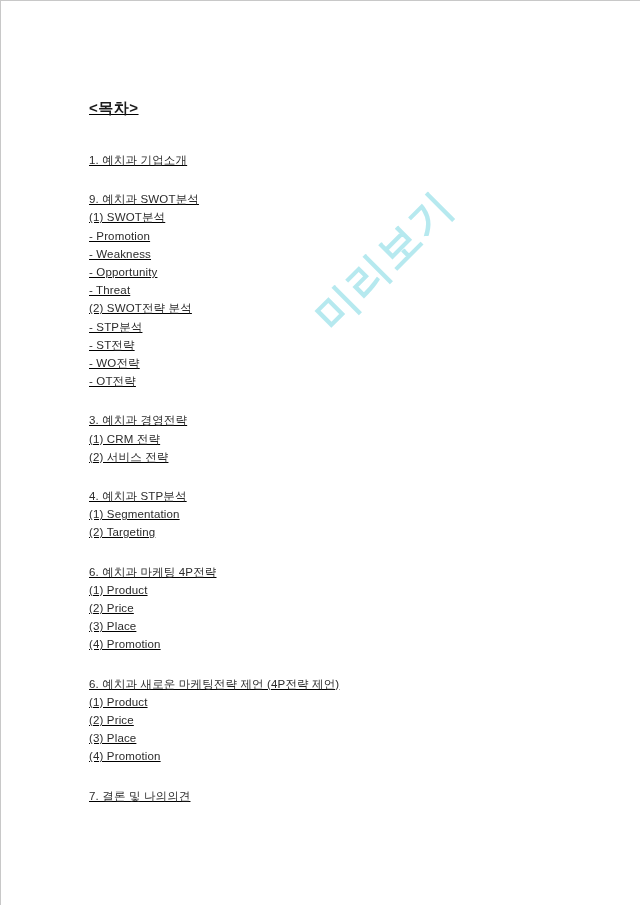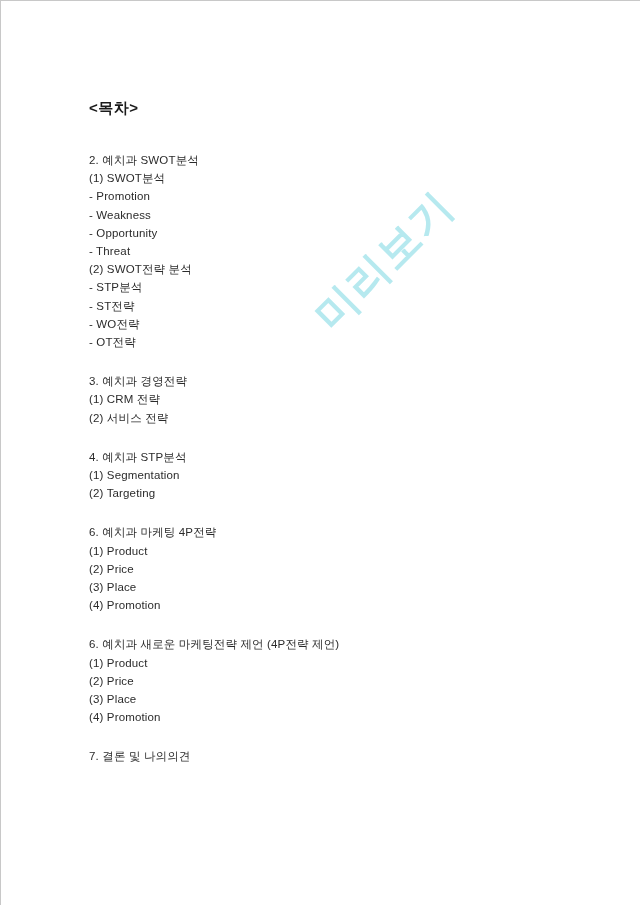--- a/index.html
+++ b/index.html
@@ -36,20 +36,21 @@
     user-select: none;
     pointer-events: none;
     z-index: 1;
   }
   #content {
     position: absolute;
     left: 88px;
     top: 98px;
     width: 480px;
     z-index: 2;
+    text-decoration: underline;
   }
   .doc-title {
     font-size: 15px;
     font-weight: 700;
     color: #1a1a1a;
     letter-spacing: 0.5px;
     margin: 0 0 34px 0;
     line-height: 1.2;
   }
   .toc-group {
@@ -74,23 +75,26 @@
 <body>
 
 <div id="page">
 
   <div id="watermark">미리보기</div>
 
   <div id="content">
 
     <div class="doc-title">&lt;목차&gt;</div>
 
+    <div class="toc-group">
+      <div class="toc-line level-head">1. 예치과 기업소개</div>
+    </div>
 
     <div class="toc-group">
-      <div class="toc-line level-head">2. 예치과 SWOT분석</div>
+      <div class="toc-line level-head">9. 예치과 SWOT분석</div>
       <div class="toc-line">(1) SWOT분석</div>
       <div class="toc-line">- Promotion</div>
       <div class="toc-line">- Weakness</div>
       <div class="toc-line">- Opportunity</div>
       <div class="toc-line">- Threat</div>
       <div class="toc-line">(2) SWOT전략 분석</div>
       <div class="toc-line">- STP분석</div>
       <div class="toc-line">- ST전략</div>
       <div class="toc-line">- WO전략</div>
       <div class="toc-line">- OT전략</div>

